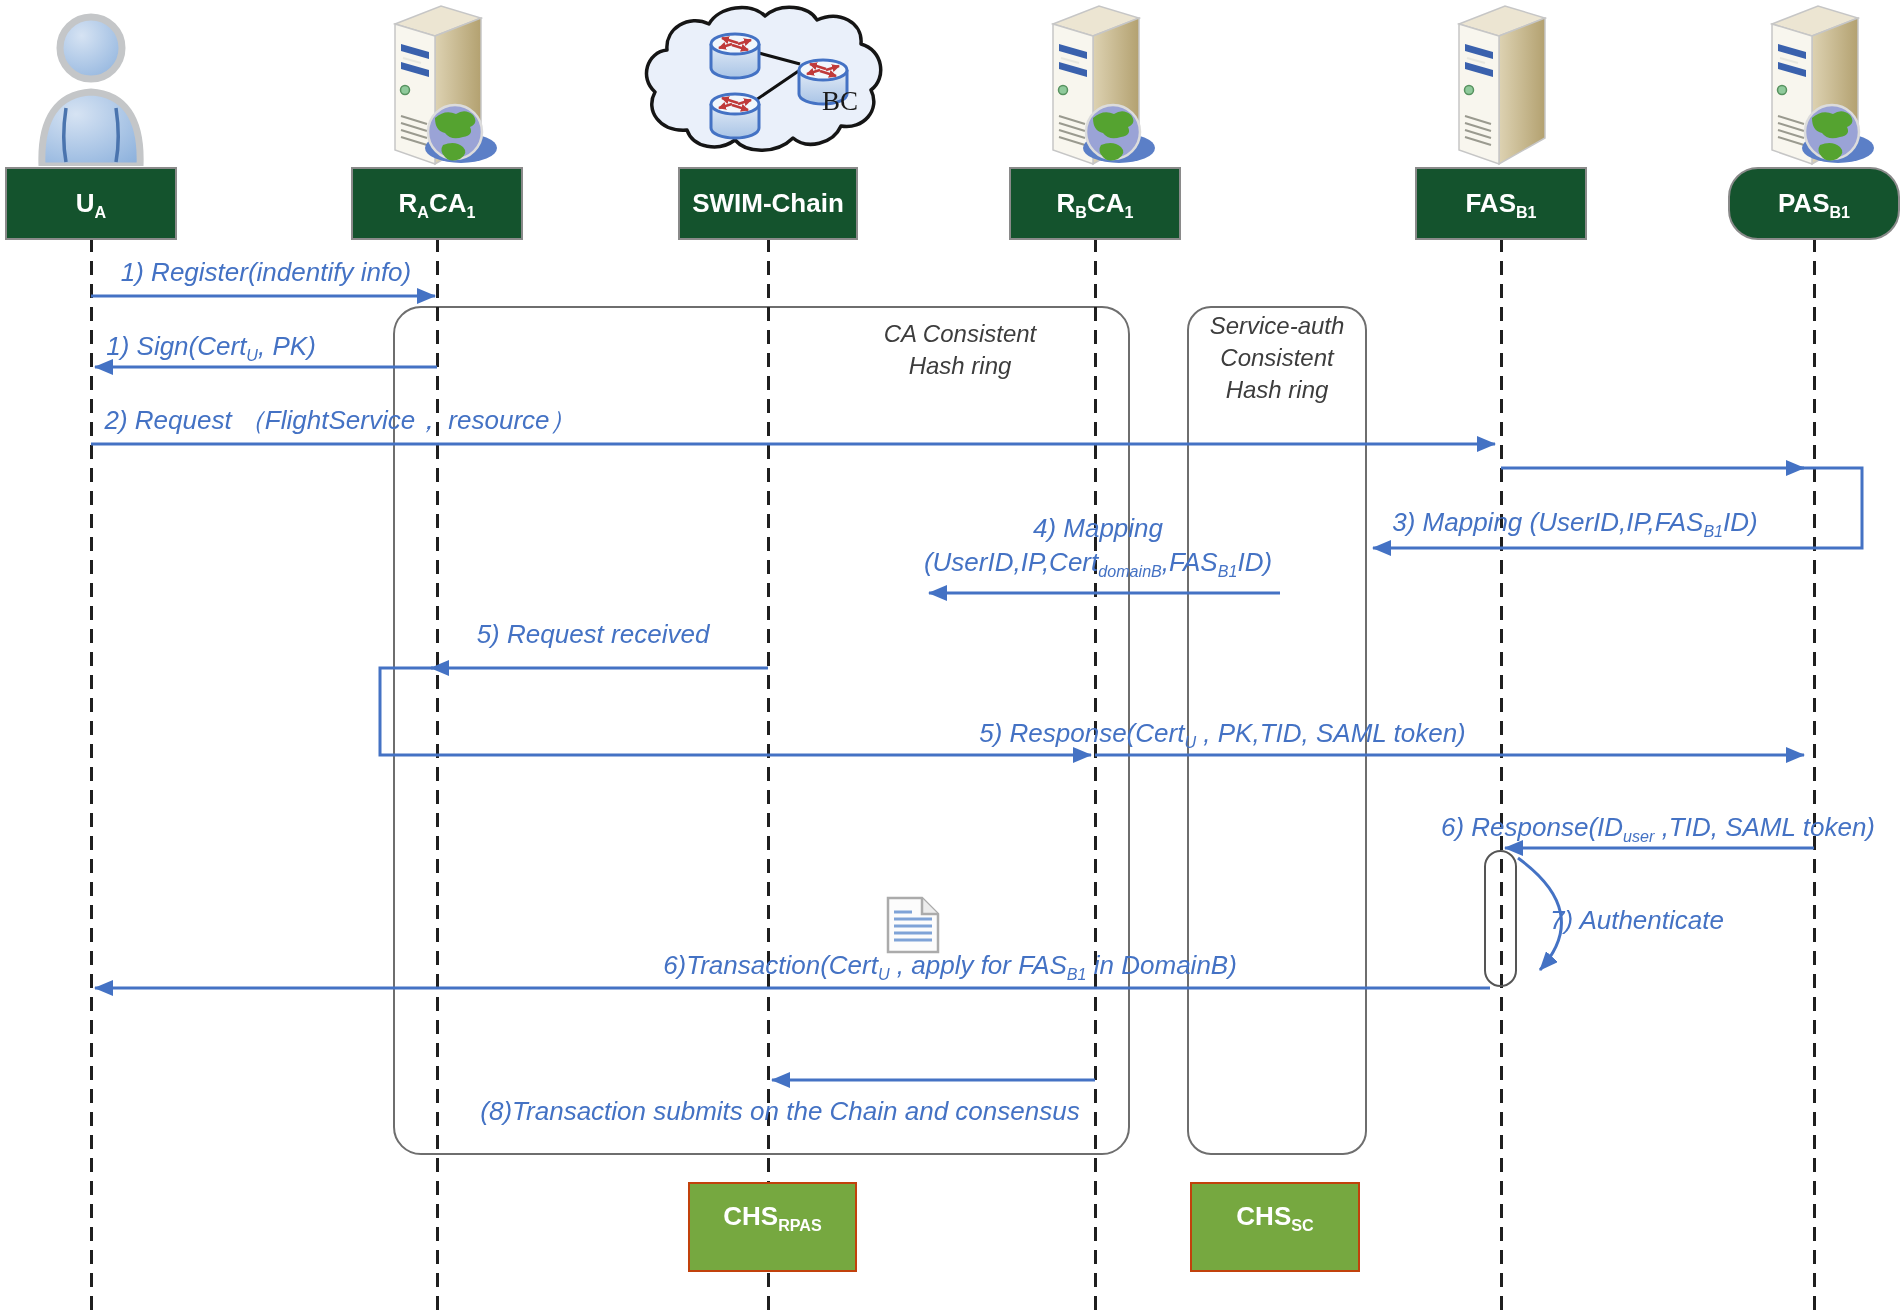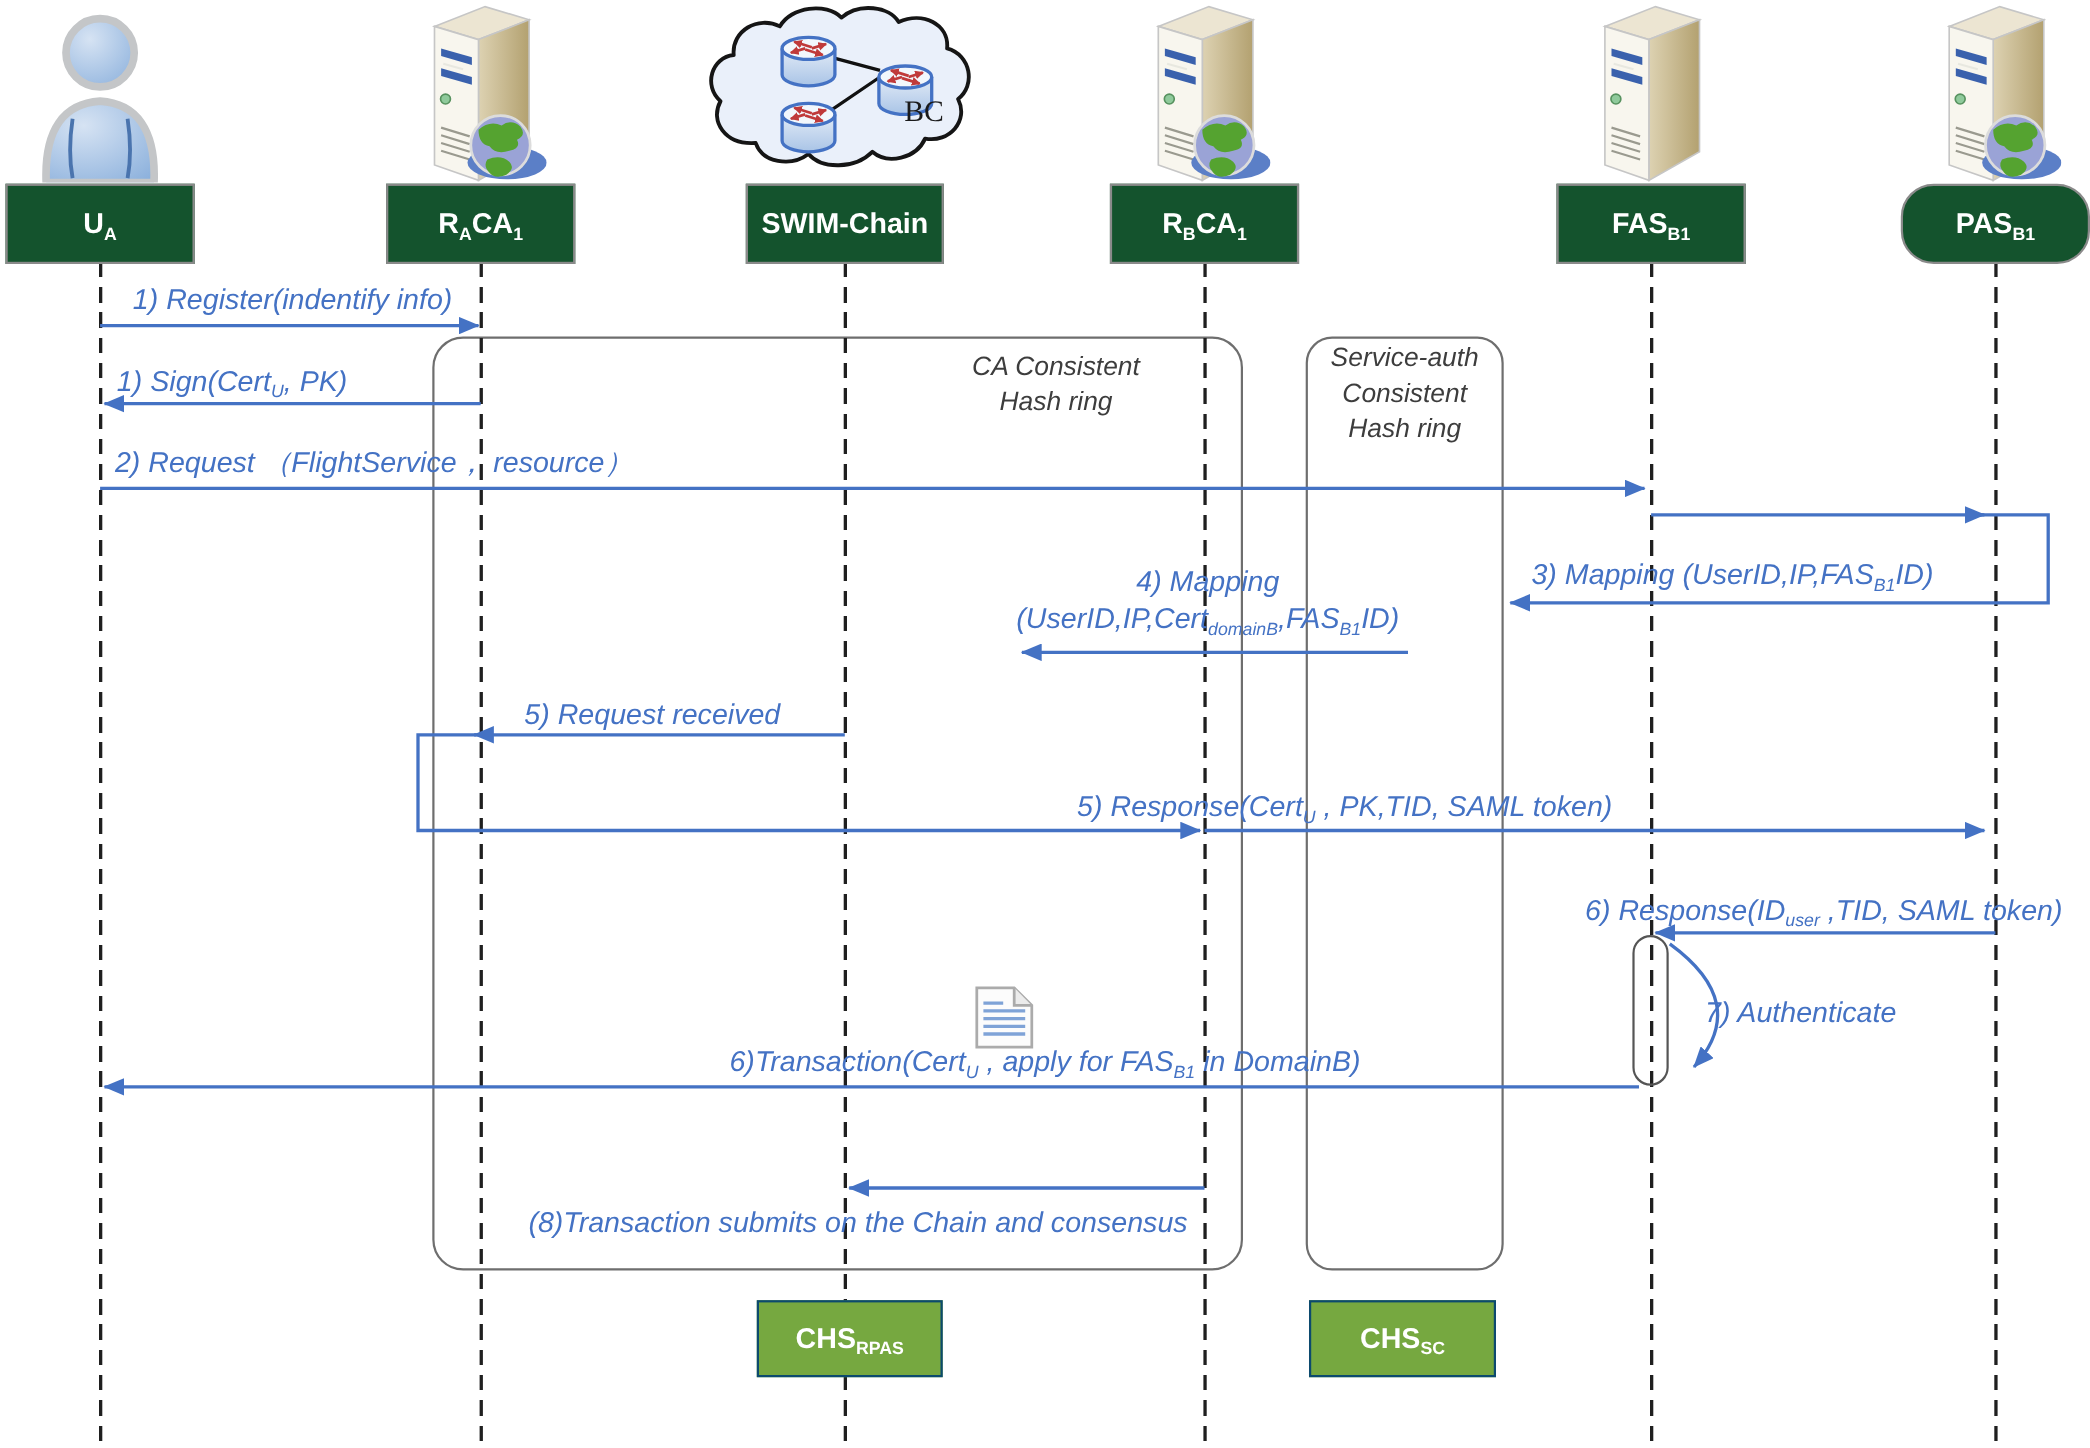--- a/index.html
+++ b/index.html
@@ -5,21 +5,21 @@
   html,body{margin:0;padding:0;background:#fff;}
   #canvas{position:relative;width:1900px;height:1316px;background:#fff;overflow:hidden;
           font-family:"Liberation Sans",sans-serif;}
   .ring{position:absolute;top:306px;height:849px;border:2px solid #6e6e6e;border-radius:28px;
         box-sizing:border-box;background:transparent;}
   .lifeline{position:absolute;top:238px;width:3px;height:1078px;
         background:repeating-linear-gradient(180deg,#1f1f1f 0 14px,transparent 14px 23px);}
   .abox{position:absolute;top:167px;height:73px;background:#14532d;border:2px solid #8a8a8a;
         box-sizing:border-box;color:#fff;font-weight:bold;font-size:26px;line-height:68px;
         text-align:center;white-space:nowrap;}
-  .chsbox{position:absolute;top:1182px;height:70px;background:#76A840;border:2px solid #0c4a6e;
+  .chsbox{position:absolute;top:1182px;height:90px;background:#76A840;border:2px solid #c2410c;
         box-sizing:border-box;color:#fff;font-weight:bold;font-size:26px;line-height:65px;
         text-align:center;white-space:nowrap;}
   .msg{position:absolute;font-style:italic;font-size:26px;line-height:28px;color:#4472C4;
         text-align:center;white-space:nowrap;}
   .ringlbl{position:absolute;font-style:italic;font-size:24px;line-height:32px;color:#3d3d3d;
         text-align:center;white-space:nowrap;}
   .bclbl{position:absolute;font-family:"Liberation Serif",serif;font-size:27px;color:#1a1a1a;}
   .capsule{position:absolute;left:1484px;top:850px;width:33px;height:137px;border:2px solid #555;
         border-radius:18px;box-sizing:border-box;background:transparent;}
   sub{font-size:0.62em;line-height:0;}
@@ -166,21 +166,21 @@
       <path d="M6,14 H24 M6,21 H44 M6,28 H44 M6,35 H44 M6,42 H44" stroke="#7fa3d7" stroke-width="3" fill="none"></path>
     </g>
   </svg>
 
   <div class="msg" style="left:96px;top:258px;width:340px;"><span>1) Register(indentify info)</span></div>
   <div class="msg" style="left:96px;top:332px;width:230px;"><span>1) Sign(Cert</span><sub>U</sub><span>, PK)</span></div>
   <div class="msg" style="left:100px;top:406px;width:480px;"><span>2) Request （FlightService， resource）</span></div>
   <div class="msg" style="left:1370px;top:508px;width:410px;"><span>3) Mapping (UserID,IP,FAS</span><sub>B1</sub><span>ID)</span></div>
   <div class="msg" style="left:898px;top:514px;width:400px;"><span>4) Mapping</span></div>
   <div class="msg" style="left:898px;top:548px;width:400px;"><span>(UserID,IP,Cert</span><sub>domainB</sub><span>,FAS</span><sub>B1</sub><span>ID)</span></div>
-  <div class="msg" style="left:473px;top:620px;width:240px;margin-top:15px;"><span>5) Request received</span></div>
+  <div class="msg" style="left:473px;top:620px;width:240px;"><span>5) Request received</span></div>
   <div class="msg" style="left:930px;top:719px;width:585px;"><span>5) Response(Cert</span><sub>U</sub><span> , PK,TID, SAML token)</span></div>
   <div class="msg" style="left:1438px;top:813px;width:440px;"><span>6) Response(ID</span><sub>user</sub><span> ,TID, SAML token)</span></div>
   <div class="msg" style="left:1550px;top:906px;width:200px;text-align:left;"><span>7) Authenticate</span></div>
   <div class="msg" style="left:650px;top:951px;width:600px;"><span>6)Transaction(Cert</span><sub>U</sub><span> , apply for FAS</span><sub>B1</sub><span> in DomainB)</span></div>
   <div class="msg" style="left:460px;top:1097px;width:640px;"><span>(8)Transaction submits on the Chain and consensus</span></div>
 
   <div class="abox" style="left:5px;width:172px;"><span>U</span><sub>A</sub></div>
   <div class="abox" style="left:351px;width:172px;"><span>R</span><sub>A</sub><span>CA</span><sub>1</sub></div>
   <div class="abox" style="left:678px;width:180px;"><span>SWIM-Chain</span></div>
   <div class="abox" style="left:1009px;width:172px;"><span>R</span><sub>B</sub><span>CA</span><sub>1</sub></div>

